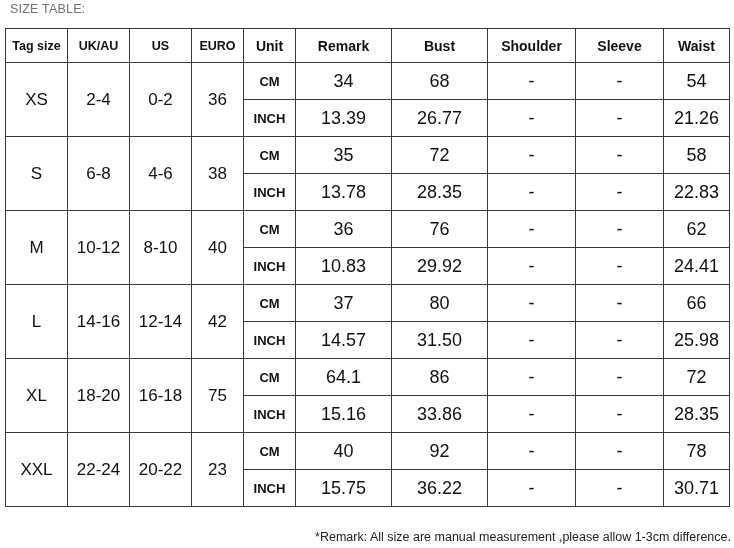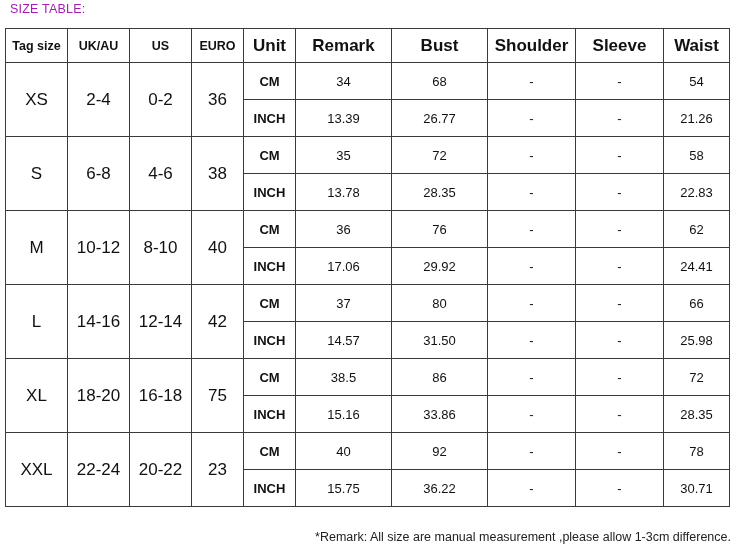--- a/index.html
+++ b/index.html
@@ -19,21 +19,21 @@
     width: 734px;
     height: 548px;
     box-sizing: border-box;
   }
   .caption {
     position: absolute;
     left: 10px;
     top: 2px;
     font-size: 12.5px;
     letter-spacing: 0.2px;
-    color: #a21caf;
+    color: #737373;
   }
   .table-wrap {
     position: absolute;
     left: 5px;
     top: 28px;
     width: 724px;
   }
   table.size-table {
     border-collapse: collapse;
     width: 724px;
@@ -42,39 +42,39 @@
   table.size-table th,
   table.size-table td {
     border: 1px solid #3a3a3a;
     text-align: center;
     vertical-align: middle;
     padding: 0;
     background: #ffffff;
   }
   thead th {
     height: 33px;
-    font-size: 17px;
+    font-size: 14px;
     font-weight: bold;
     color: #111;
   }
   thead th.small {
     font-size: 12.5px;
   }
   td.size-cell {
     font-size: 17px;
     font-weight: normal;
     color: #111;
   }
   td.unit-cell {
     font-size: 13px;
     font-weight: bold;
     color: #111;
   }
   td.val-cell {
-    font-size: 13px;
+    font-size: 18px;
     color: #111;
   }
   tbody tr {
     height: 37px;
   }
   .remark {
     position: absolute;
     right: 3px;
     bottom: 4px;
     font-size: 12.5px;
@@ -178,21 +178,21 @@
           <td class="size-cell" rowspan="2">40</td>
           <td class="unit-cell">CM</td>
           <td class="val-cell">36</td>
           <td class="val-cell">76</td>
           <td class="val-cell">-</td>
           <td class="val-cell">-</td>
           <td class="val-cell">62</td>
         </tr>
         <tr>
           <td class="unit-cell">INCH</td>
-          <td class="val-cell">17.06</td>
+          <td class="val-cell">10.83</td>
           <td class="val-cell">29.92</td>
           <td class="val-cell">-</td>
           <td class="val-cell">-</td>
           <td class="val-cell">24.41</td>
         </tr>
 
         <tr>
           <td class="size-cell" rowspan="2">L</td>
           <td class="size-cell" rowspan="2">14-16</td>
           <td class="size-cell" rowspan="2">12-14</td>
@@ -212,21 +212,21 @@
           <td class="val-cell">-</td>
           <td class="val-cell">25.98</td>
         </tr>
 
         <tr>
           <td class="size-cell" rowspan="2">XL</td>
           <td class="size-cell" rowspan="2">18-20</td>
           <td class="size-cell" rowspan="2">16-18</td>
           <td class="size-cell" rowspan="2">75</td>
           <td class="unit-cell">CM</td>
-          <td class="val-cell">38.5</td>
+          <td class="val-cell">64.1</td>
           <td class="val-cell">86</td>
           <td class="val-cell">-</td>
           <td class="val-cell">-</td>
           <td class="val-cell">72</td>
         </tr>
         <tr>
           <td class="unit-cell">INCH</td>
           <td class="val-cell">15.16</td>
           <td class="val-cell">33.86</td>
           <td class="val-cell">-</td>

